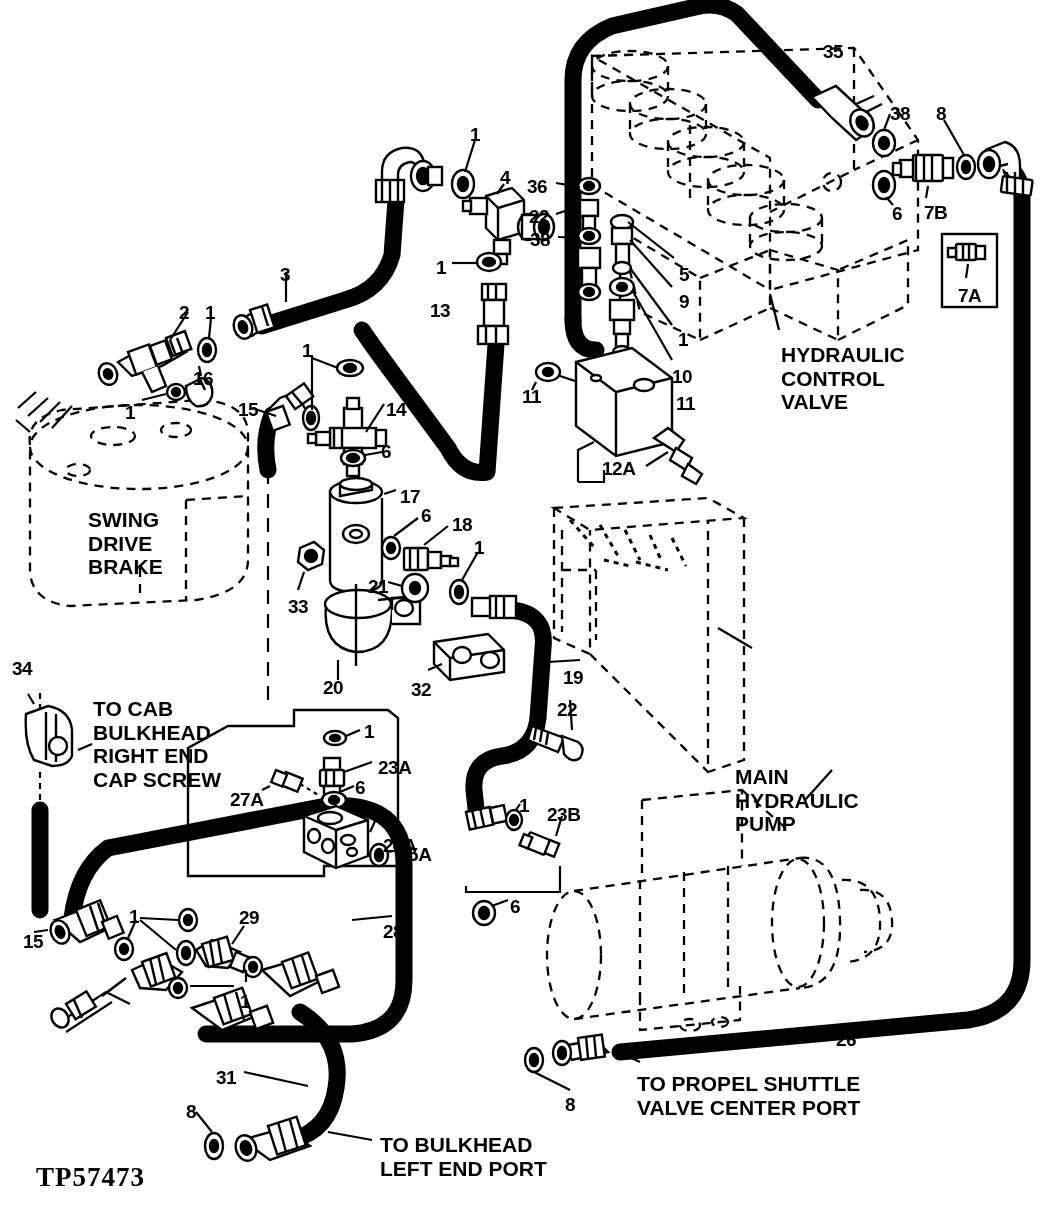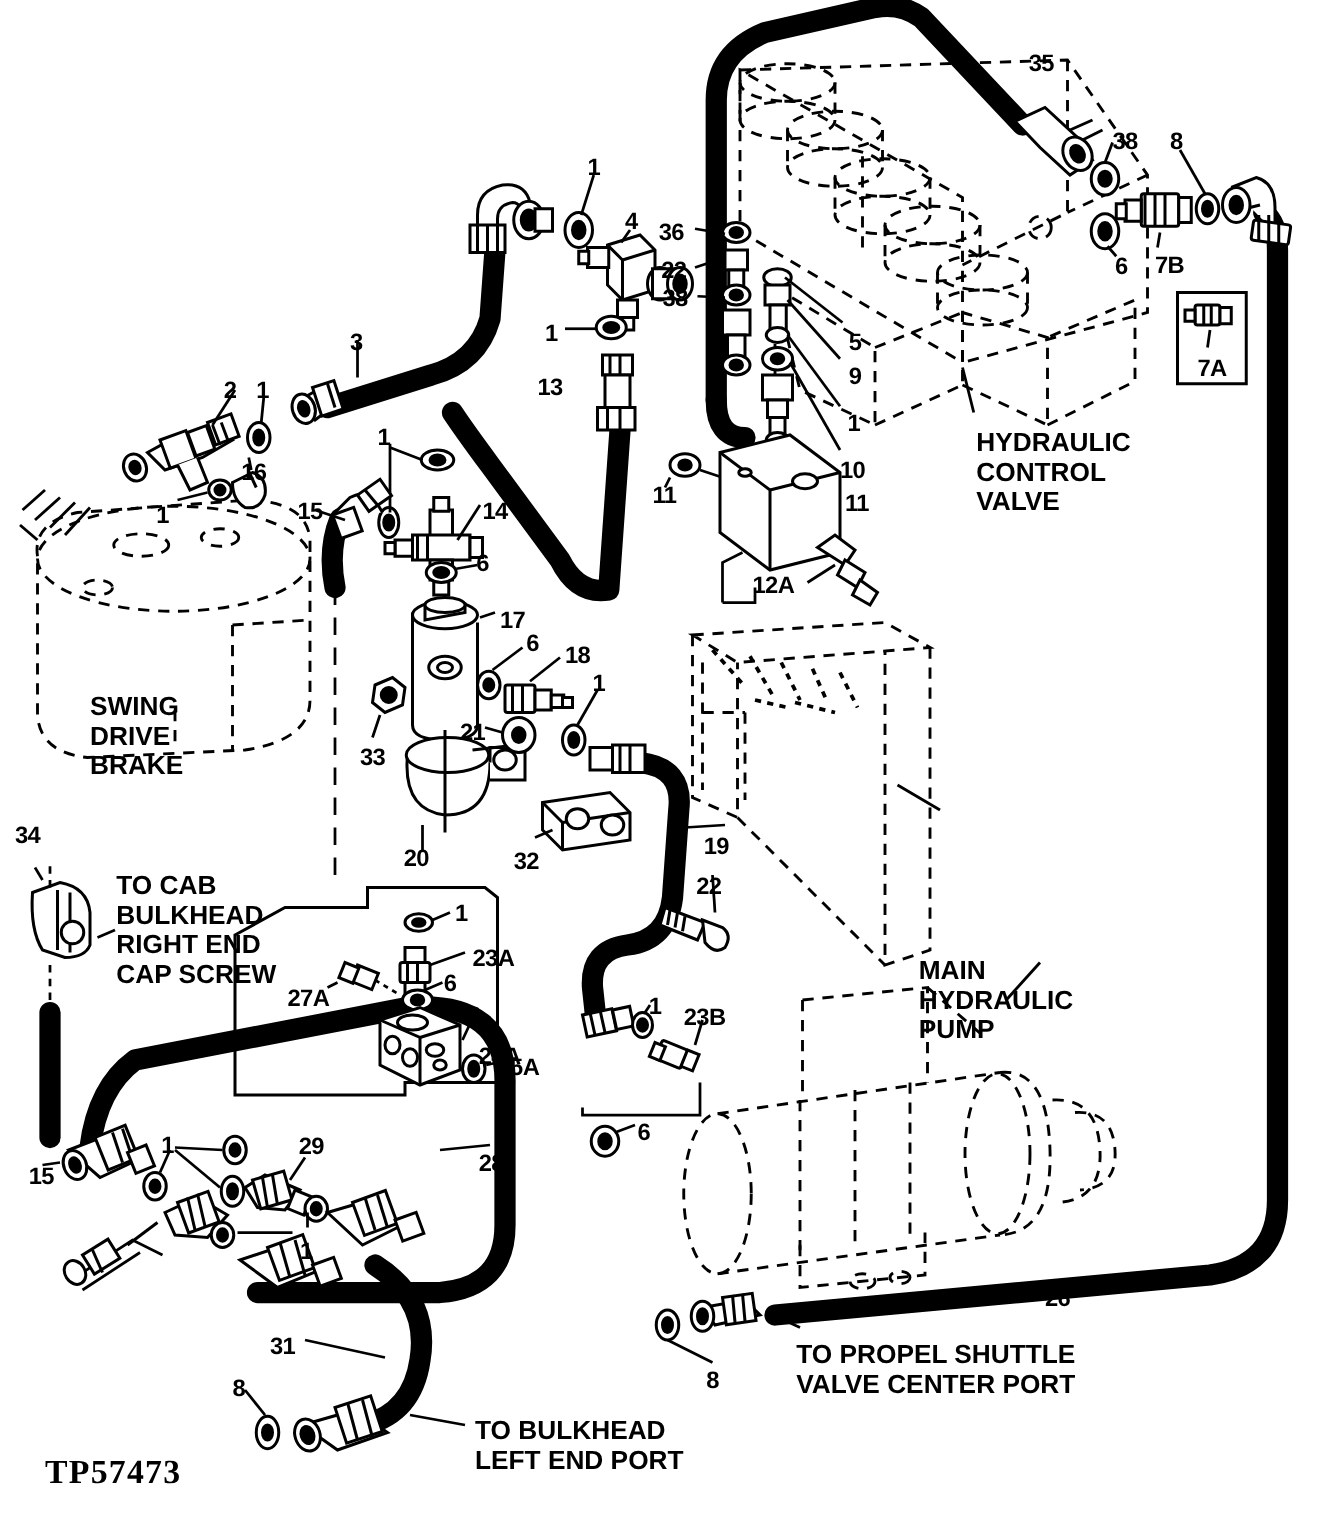--- a/index.html
+++ b/index.html
@@ -633,21 +633,21 @@
         <path d="M372 1140 L328 1132" fill="none" stroke-width="2.2"></path>
       </g>
 
       <path d="M268 470 L268 700" fill="none" stroke-width="2.2" stroke-dasharray="14,10"></path>
     </g>
   </svg>
 
   <div class="label" style="left:781px;top:343px;">HYDRAULIC
 CONTROL
 VALVE</div>
-  <div class="label" style="left:72px;top:508px;margin-top:46px;">SWING
+  <div class="label" style="left:88px;top:508px;">SWING
 DRIVE
 BRAKE</div>
   <div class="label" style="left:735px;top:765px;">MAIN
 HYDRAULIC
 PUMP</div>
   <div class="label" style="left:637px;top:1072px;">TO PROPEL SHUTTLE
 VALVE CENTER PORT</div>
   <div class="label" style="left:93px;top:697px;">TO CAB
 BULKHEAD
 RIGHT END

